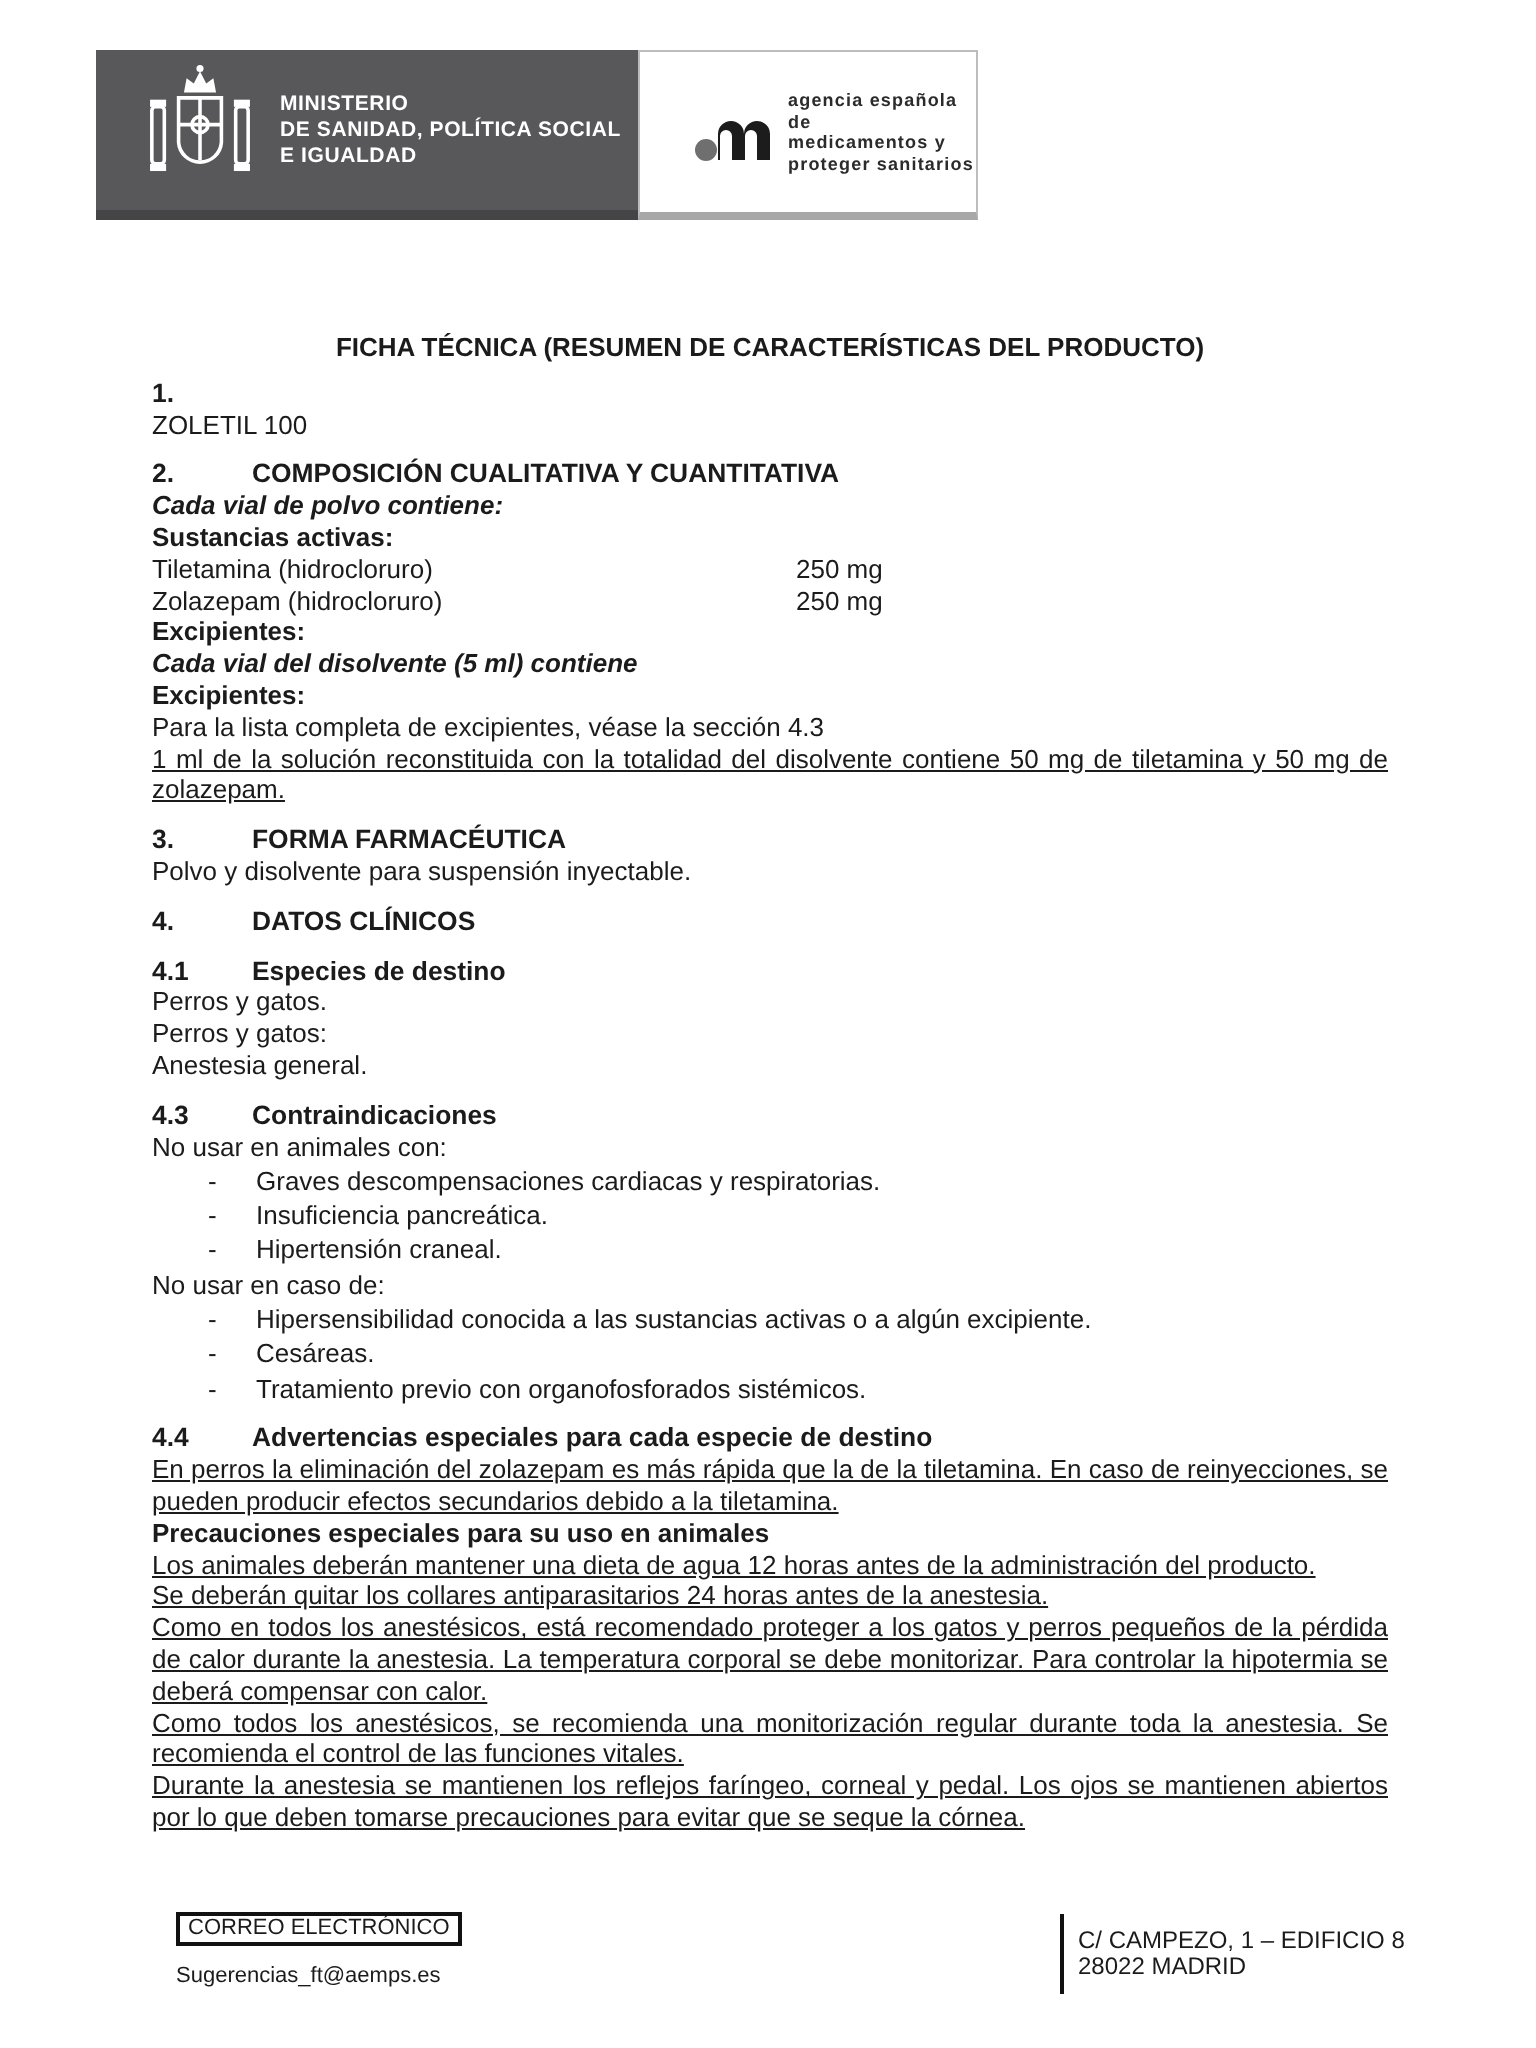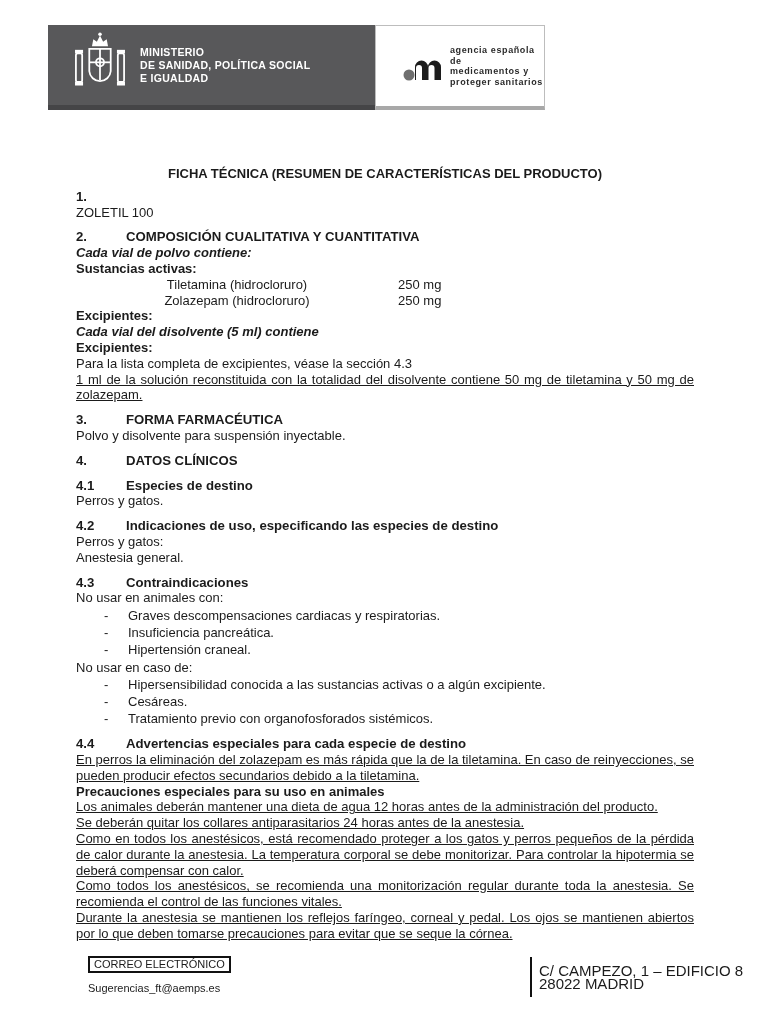--- a/index.html
+++ b/index.html
@@ -9,21 +9,21 @@
     width: 768px; height: 1024px;
     background: #ffffff;
     font-family: "Liberation Sans", sans-serif;
     color: #1b1b1b;
     overflow: hidden;
   }
 
   
   .header { position: absolute; top: 25px; left: 48px; display: flex; height: 85px; }
   .ministry {
-    width: 327px; height: 85px;
+    width: 271px; height: 85px;
     background: var(--ministry_bg, #58585a);
     border-bottom: 5px solid #454547;
     color: #fff;
     display: flex; align-items: center;
   }
   .coat { margin-left: 26px; flex: none; display: block; }
   .mtext { margin-left: 14px; font-size: 10.5px; font-weight: bold; line-height: 13px; letter-spacing: .3px; }
   .agency {
     width: 170px; height: 85px;
     background: #fff;
@@ -39,33 +39,33 @@
   .doc-title { text-align: center; font-weight: bold; font-size: 13px; }
 
   .h-row { display: flex; font-weight: bold; font-size: 13.2px; margin-top: 9px; }
   .h-num { width: 50px; flex: none; }
   .line {}
   .b { font-weight: bold; }
   .bi { font-weight: bold; font-style: italic; }
   .just { text-align: justify; text-decoration: underline; }
 
   .comp-row { display: flex; }
-  .comp-name { width: 322px; flex: none; text-align: center; }
+  .comp-name { width: 322px; flex: none; }
 
   .bullet { display: flex; padding-left: 28px; margin: 1.5px 0; }
   .dash { width: 24px; flex: none; }
 
   
   .footer-left { position: absolute; left: 88px; top: 956px; font-size: 11px; }
   .email-box { display: inline-block; border: 2px solid #111; padding: 0 4px 1px 4px; font-weight: normal; }
   .email { margin-top: 9px; }
   .footer-right {
     position: absolute; left: 530px; top: 957px;
     border-left: 2px solid #111; padding-left: 7px;
-    font-size: 15px; line-height: 13px; height: 40px;
+    font-size: 12px; line-height: 13px; height: 40px;
     display: flex; flex-direction: column; justify-content: center;
   }
 </style>
 </head>
 <body>
 
 <div class="page">
 
   <div class="header">
     <div class="ministry">
@@ -140,24 +140,20 @@
       <span class="h-num">4.</span>
       <span>DATOS CLÍNICOS</span>
     </div>
 
     <div class="h-row">
       <span class="h-num">4.1</span>
       <span>Especies de destino</span>
     </div>
     <div class="line">Perros y gatos.</div>
 
-    <div class="h-row">
-      <span class="h-num">4.2</span>
-      <span>Indicaciones de uso, especificando las especies de destino</span>
-    </div>
     <div class="line">Perros y gatos:</div>
     <div class="line">Anestesia general.</div>
 
     <div class="h-row">
       <span class="h-num">4.3</span>
       <span>Contraindicaciones</span>
     </div>
     <div class="line">No usar en animales con:</div>
     <div class="bullet">
         <span class="dash">-</span>

